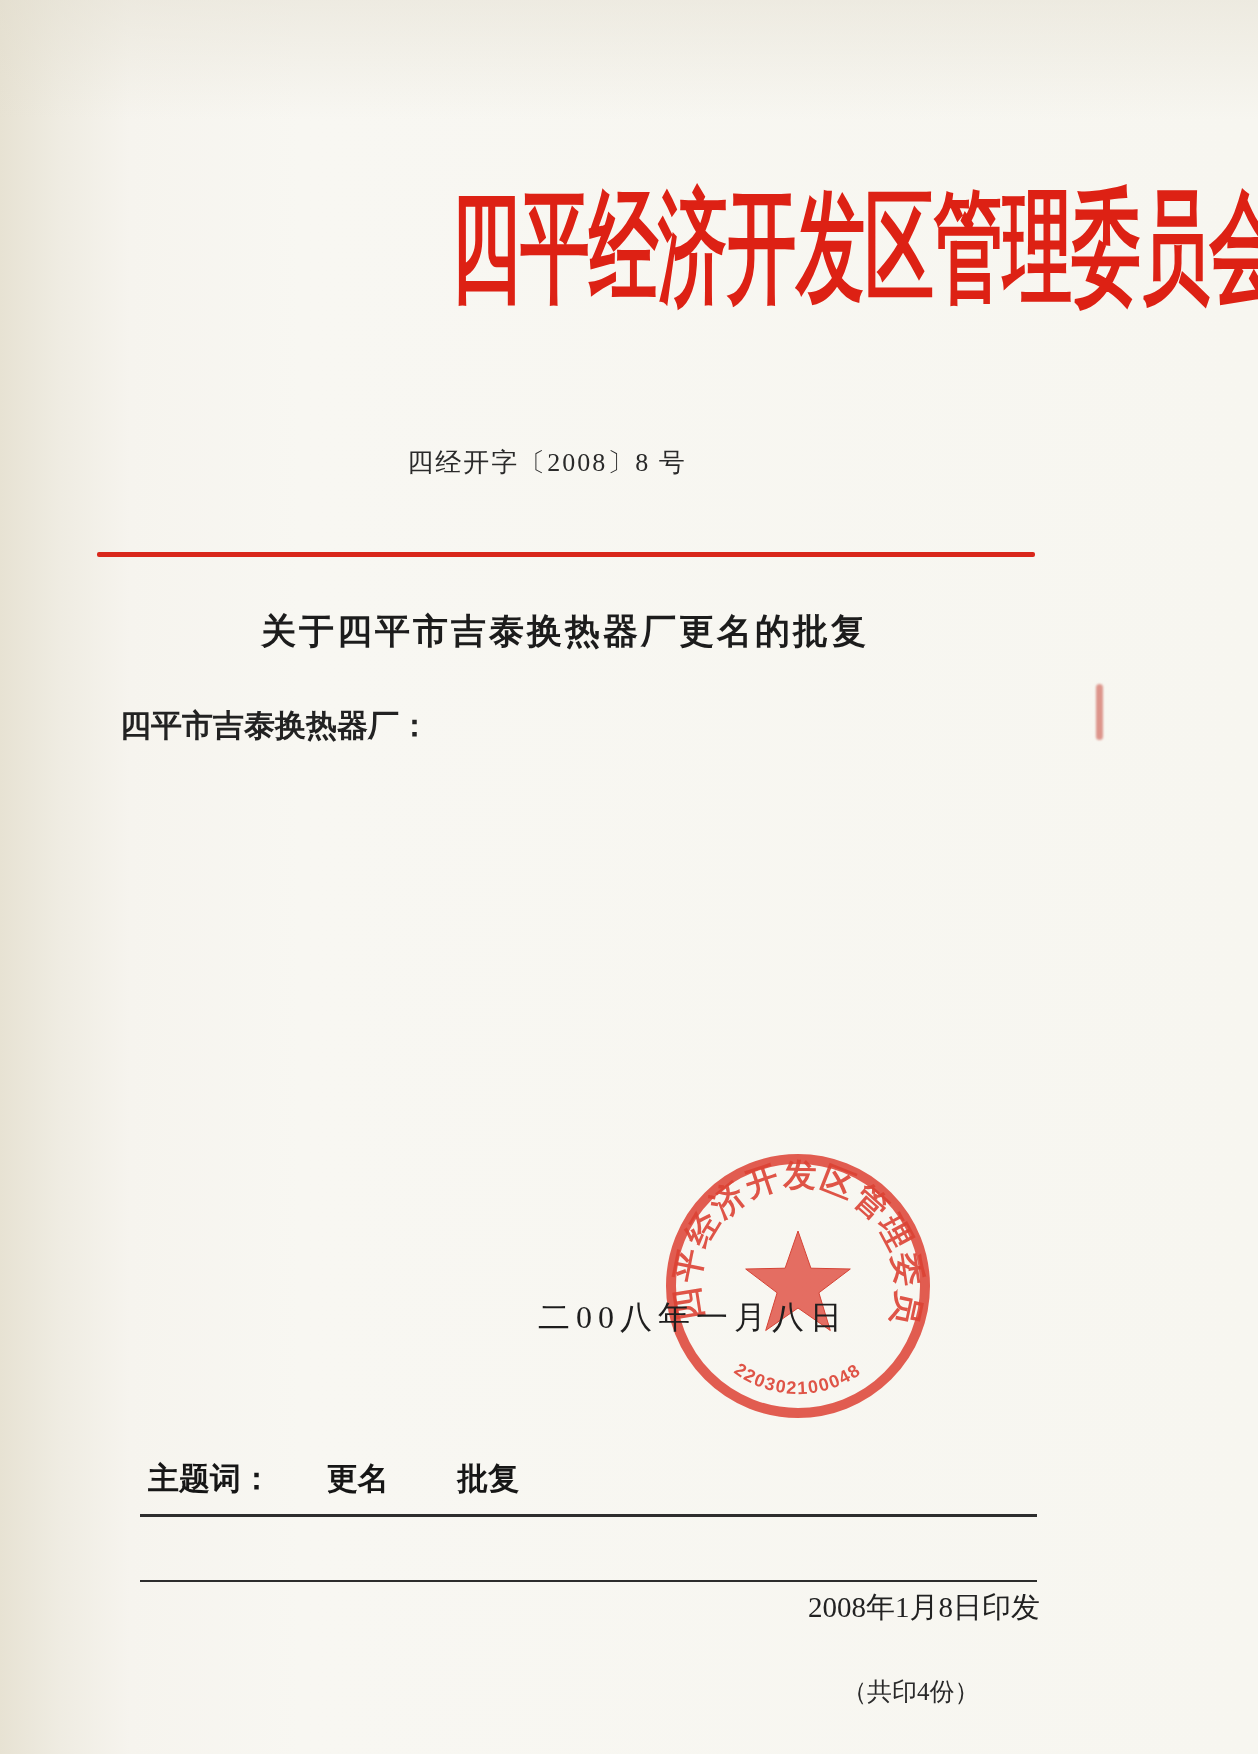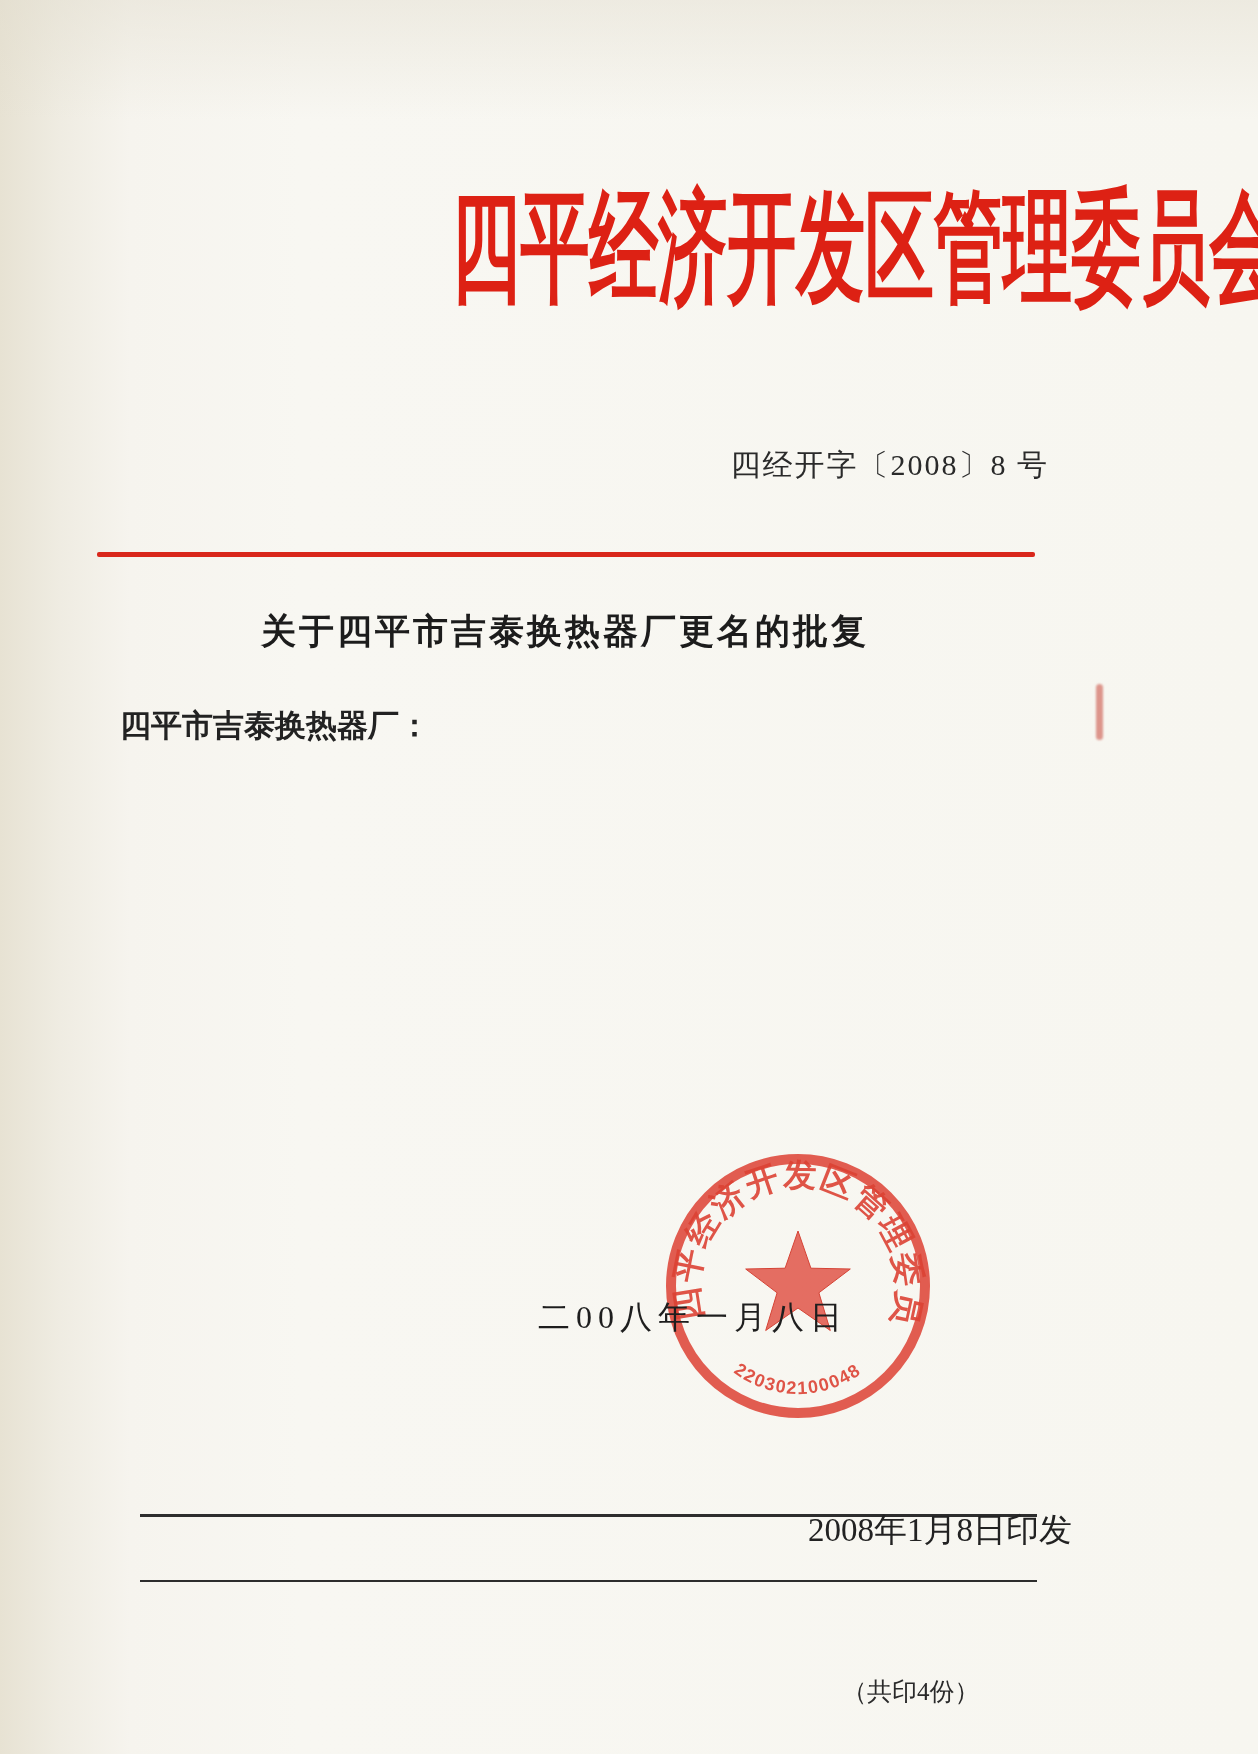--- a/index.html
+++ b/index.html
@@ -38,25 +38,25 @@
   }
   .red-header .squeeze{
     display:inline-block;
     transform: scale(0.565, 1.0);
     transform-origin: center center;
     white-space: nowrap;
   }
 
   .doc-number {
     position: absolute;
-    left: 99px;
+    left: 72px;
     top: 445px;
     width: 950px;
-    text-align: right;
-    font-size: 30px;
+    text-align: center;
+    font-size: 26px;
     color: #2a2a2a;
     letter-spacing: 2px;
   }
 
   .red-rule {
     position: absolute;
     left: 97px;
     top: 552px;
     width: 938px;
     height: 5px;
@@ -139,22 +139,22 @@
     position: absolute;
     left: 150px;
     top: 1532px;
     font-size: 31px;
     color: #222;
     letter-spacing: 1px;
   }
   .footer-printdate {
     position: absolute;
     left: 808px;
-    top: 1508px;
-    font-size: 33px;
+    top: 1588px;
+    font-size: 29px;
     color: #222;
   }
   .footer-copies {
     position: absolute;
     left: 842px;
     top: 1675px;
     font-size: 25px;
     color: #2a2a2a;
   }
 
@@ -199,20 +199,25 @@
     <text font-size="33" font-weight="700" fill="#d93325" fill-opacity="0.9" letter-spacing="2" font-family="Liberation Serif, serif">
       <textPath href="#sealTopArc" startOffset="2">四平经济开发区管理委员会</textPath>
     </text>
     <text font-size="18" font-weight="700" fill="#d93325" fill-opacity="0.9" letter-spacing="1.5" font-family="Liberation Sans, sans-serif">
       <textPath href="#sealBottomArc" startOffset="2">2203021000483</textPath>
     </text>
   </svg>
 
   <div class="doc-date">二00八年一月八日</div>
 
+  <div class="keywords-row">
+    <span class="kw-label">主题词：</span>
+    <span class="kw-item">更名</span>
+    <span class="kw-item">批复</span>
+  </div>
 
   <div class="rule-black rule-1"></div>
   <div class="rule-black rule-2"></div>
 
   <div class="footer-printdate">2008年1月8日印发</div>
   <div class="footer-copies">（共印4份）</div>
 
   <div class="scan-smudge"></div>
 
 </div>

